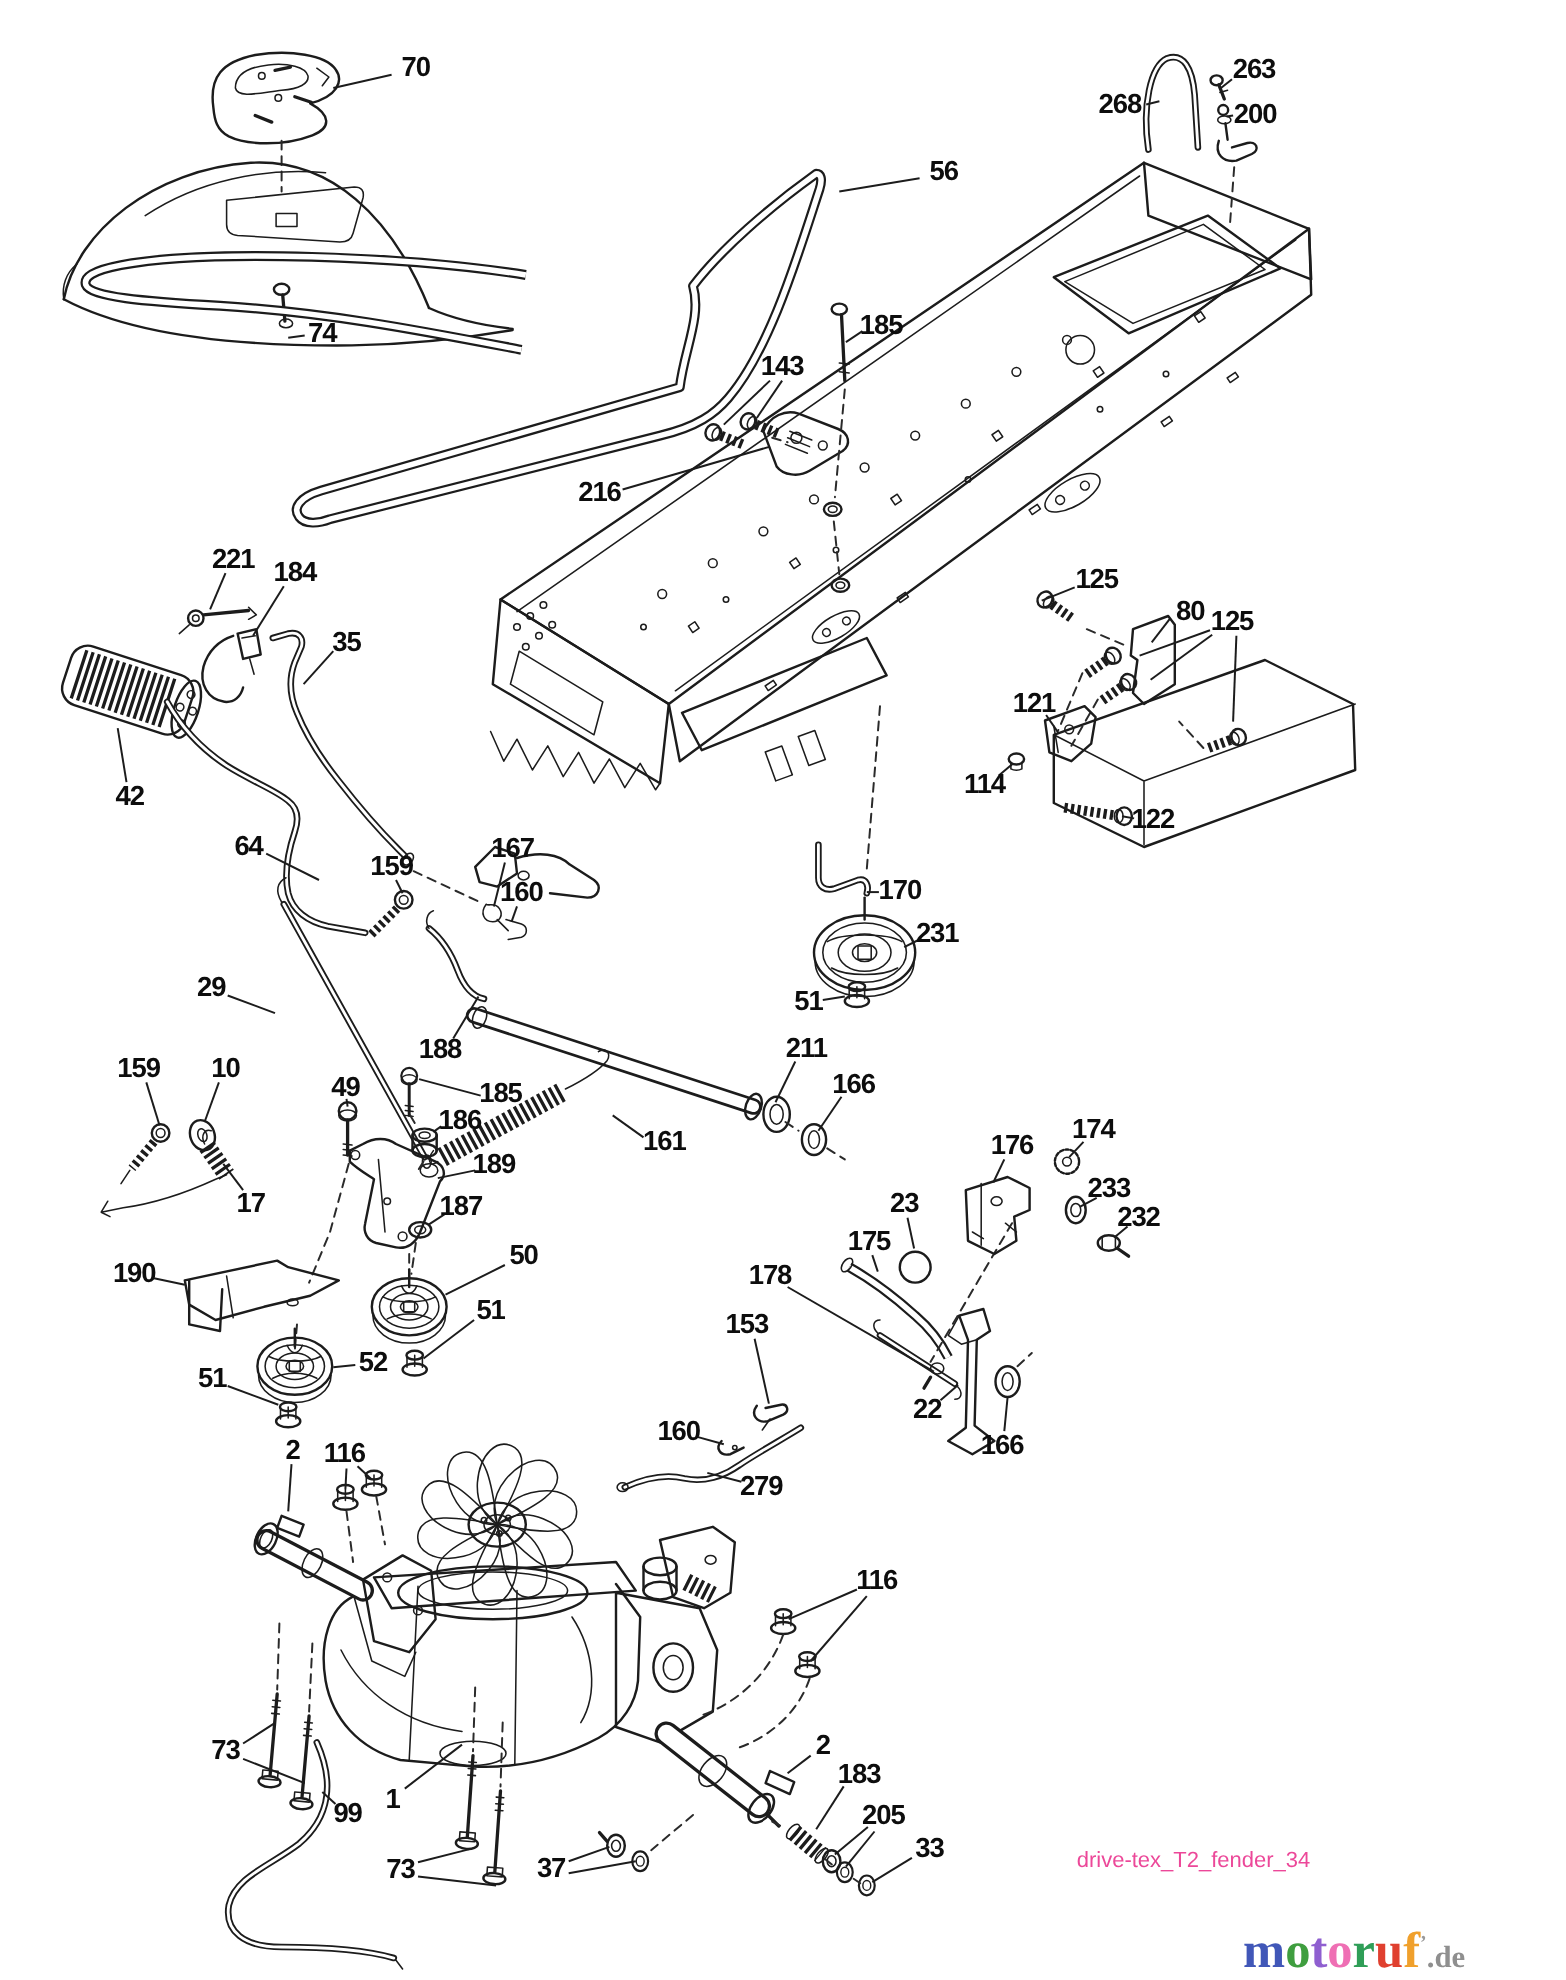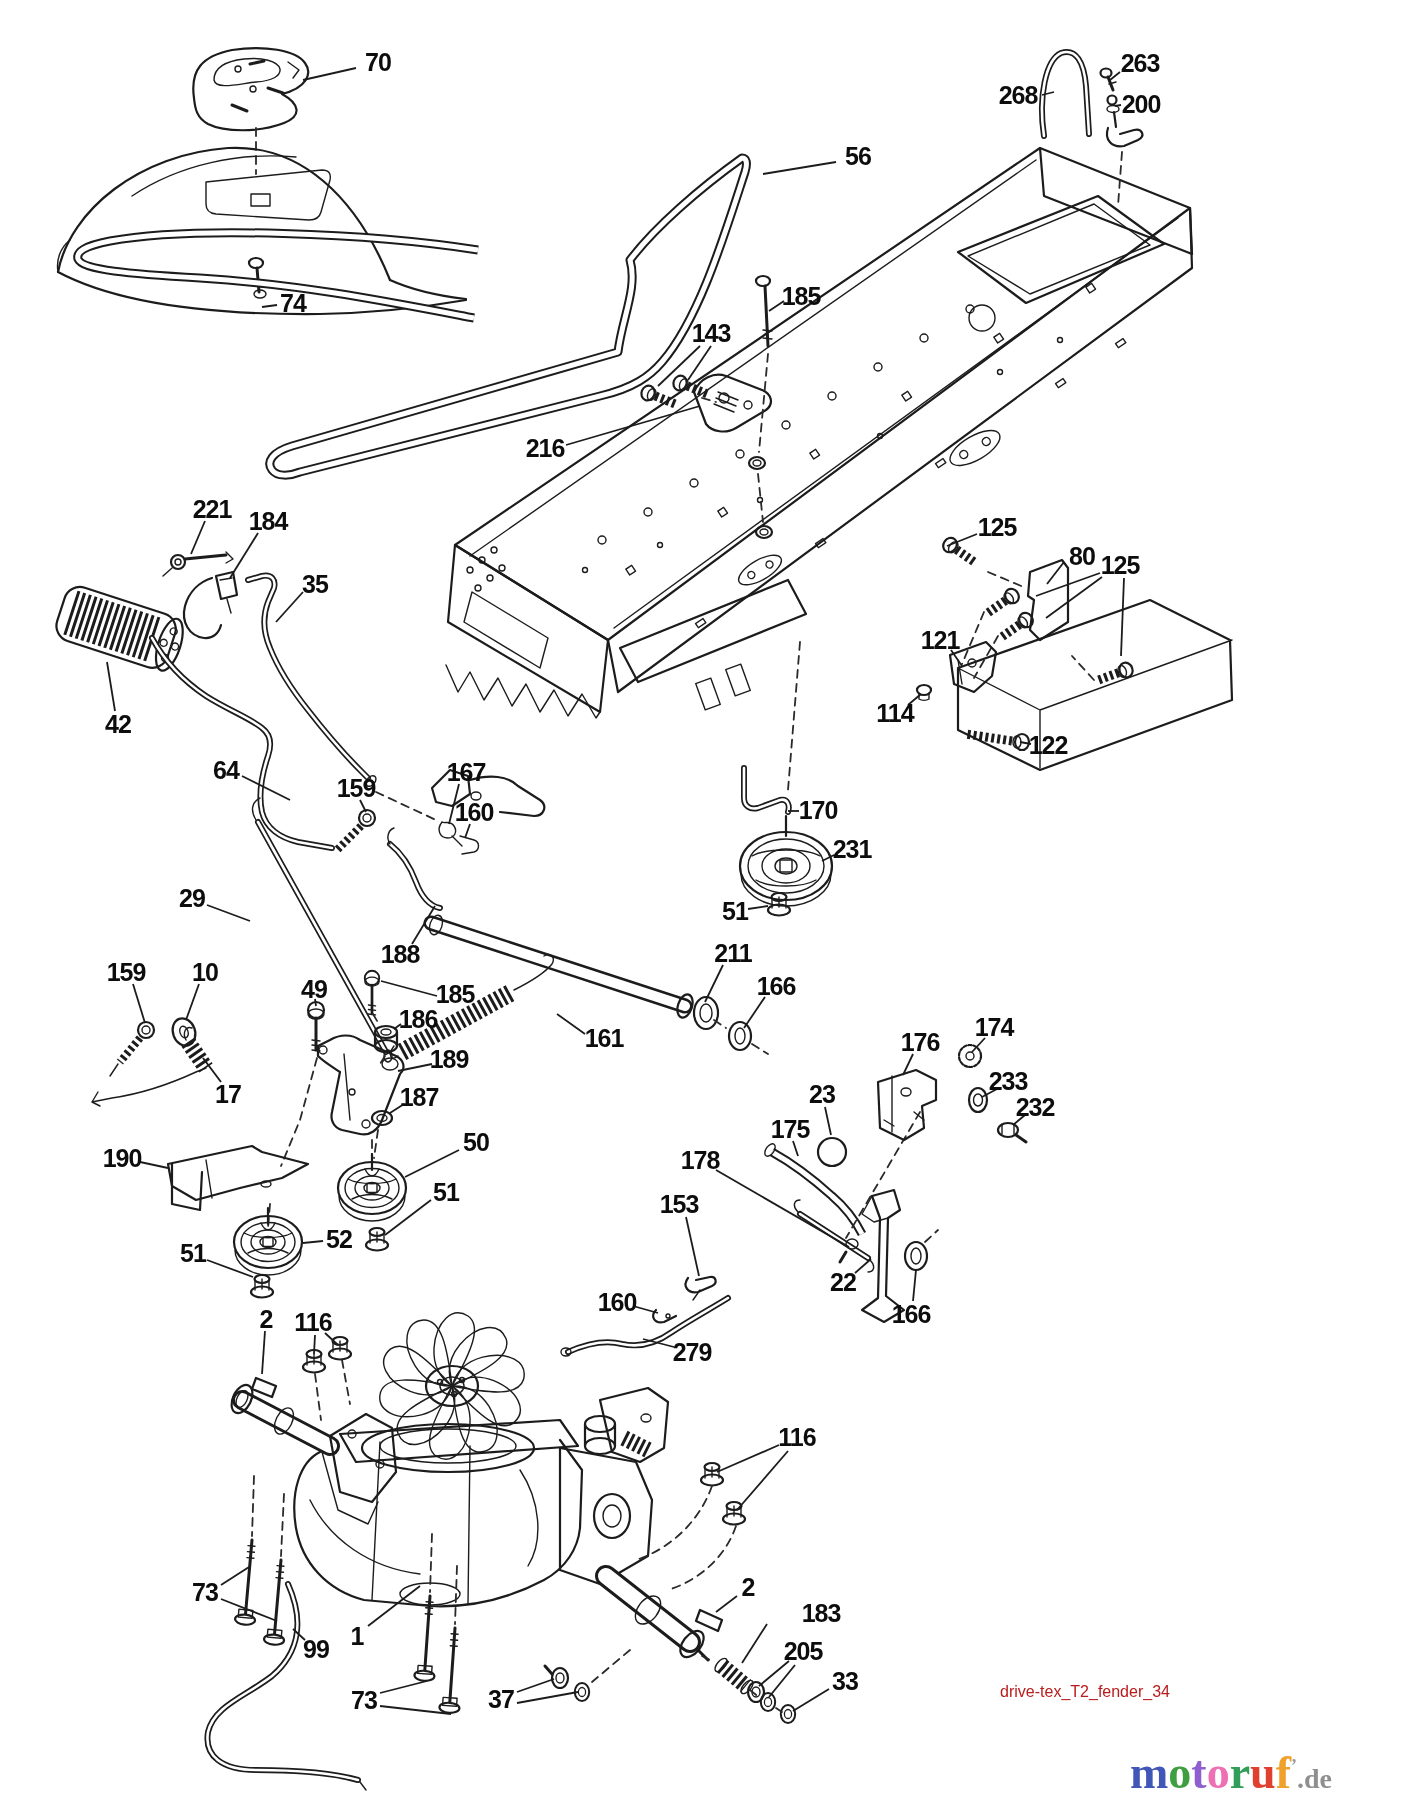--- a/index.html
+++ b/index.html
@@ -10,21 +10,21 @@
   .thin{stroke-width:1.4;}
   .fat{stroke-width:3;}
   .dash{fill:none;stroke:#2a2a2a;stroke-width:1.8;stroke-dasharray:8 6;stroke-linecap:round;}
   .band{fill:none;stroke:#1c1c1c;stroke-width:9;stroke-linejoin:round;}
   .bandw{fill:none;stroke:#ffffff;stroke-width:5;stroke-linejoin:round;}
   .rod{fill:none;stroke:#1c1c1c;stroke-width:6;stroke-linecap:round;stroke-linejoin:round;}
   .rodw{fill:none;stroke:#ffffff;stroke-width:2.6;stroke-linecap:round;stroke-linejoin:round;}
   .coil{stroke:#1c1c1c;stroke-dasharray:3 3;}
   .part-label{position:absolute;transform:translate(-50%,-50%);font-weight:bold;
       font-size:25px;color:#0d0d0d;letter-spacing:-1px;white-space:nowrap;}
-  .footer-code{position:absolute;transform:translate(-50%,-50%);font-size:16px;color:#b91c1c;text-align:right;}
+  .footer-code{position:absolute;transform:translate(-50%,-50%);font-size:20px;color:#ec4899;text-align:right;}
   .watermark{position:absolute;right:12px;bottom:4px;font-family:"Liberation Serif",serif;
       font-weight:bold;font-size:46px;line-height:1;}
   .watermark .de{font-size:28px;font-weight:bold;}
   .watermark .tick{font-size:18px;vertical-align:super;color:#9a9a9a;}
 </style>
 </head>
 <body>
 
 <div class="stage">
 
@@ -676,21 +676,21 @@
       <div class="part-label" style="left: 911px; top: 1314px;">166</div>
       <div class="part-label" style="left: 617px; top: 1302px;">160</div>
       <div class="part-label" style="left: 692px; top: 1352px;">279</div>
       <div class="part-label" style="left: 266px; top: 1319px;">2</div>
       <div class="part-label" style="left: 313px; top: 1322px;">116</div>
       <div class="part-label" style="left: 797px; top: 1437px;">116</div>
       <div class="part-label" style="left: 205px; top: 1592px;">73</div>
       <div class="part-label" style="left: 316px; top: 1649px;">99</div>
       <div class="part-label" style="left: 357px; top: 1636px;">1</div>
       <div class="part-label" style="left: 748px; top: 1587px;">2</div>
-      <div class="part-label" style="left: 781px; top: 1613px; margin-left: 40px;">183</div>
+      <div class="part-label" style="left: 781px; top: 1613px;">183</div>
       <div class="part-label" style="left: 803px; top: 1651px;">205</div>
       <div class="part-label" style="left: 845px; top: 1681px;">33</div>
       <div class="part-label" style="left: 501px; top: 1699px;">37</div>
       <div class="part-label" style="left: 364px; top: 1700px;">73</div>
     </div>
 
   <div class="footer-code" id="footer-code" style="left: 1085px; top: 1692px;">drive-tex_T2_fender_34</div>
 
   <div class="watermark">
     <span id="wm-word"><span style="color: rgb(65, 87, 184);">m</span><span style="color: rgb(63, 158, 63);">o</span><span style="color: rgb(143, 95, 208);">t</span><span style="color: rgb(239, 111, 180);">o</span><span style="color: rgb(47, 158, 87);">r</span><span style="color: rgb(224, 64, 47);">u</span><span style="color: rgb(240, 160, 44);">f</span></span><span class="tick" id="wm-tick">’</span><span class="de" id="wm-de" style="color: rgb(143, 143, 143);">.de</span>

